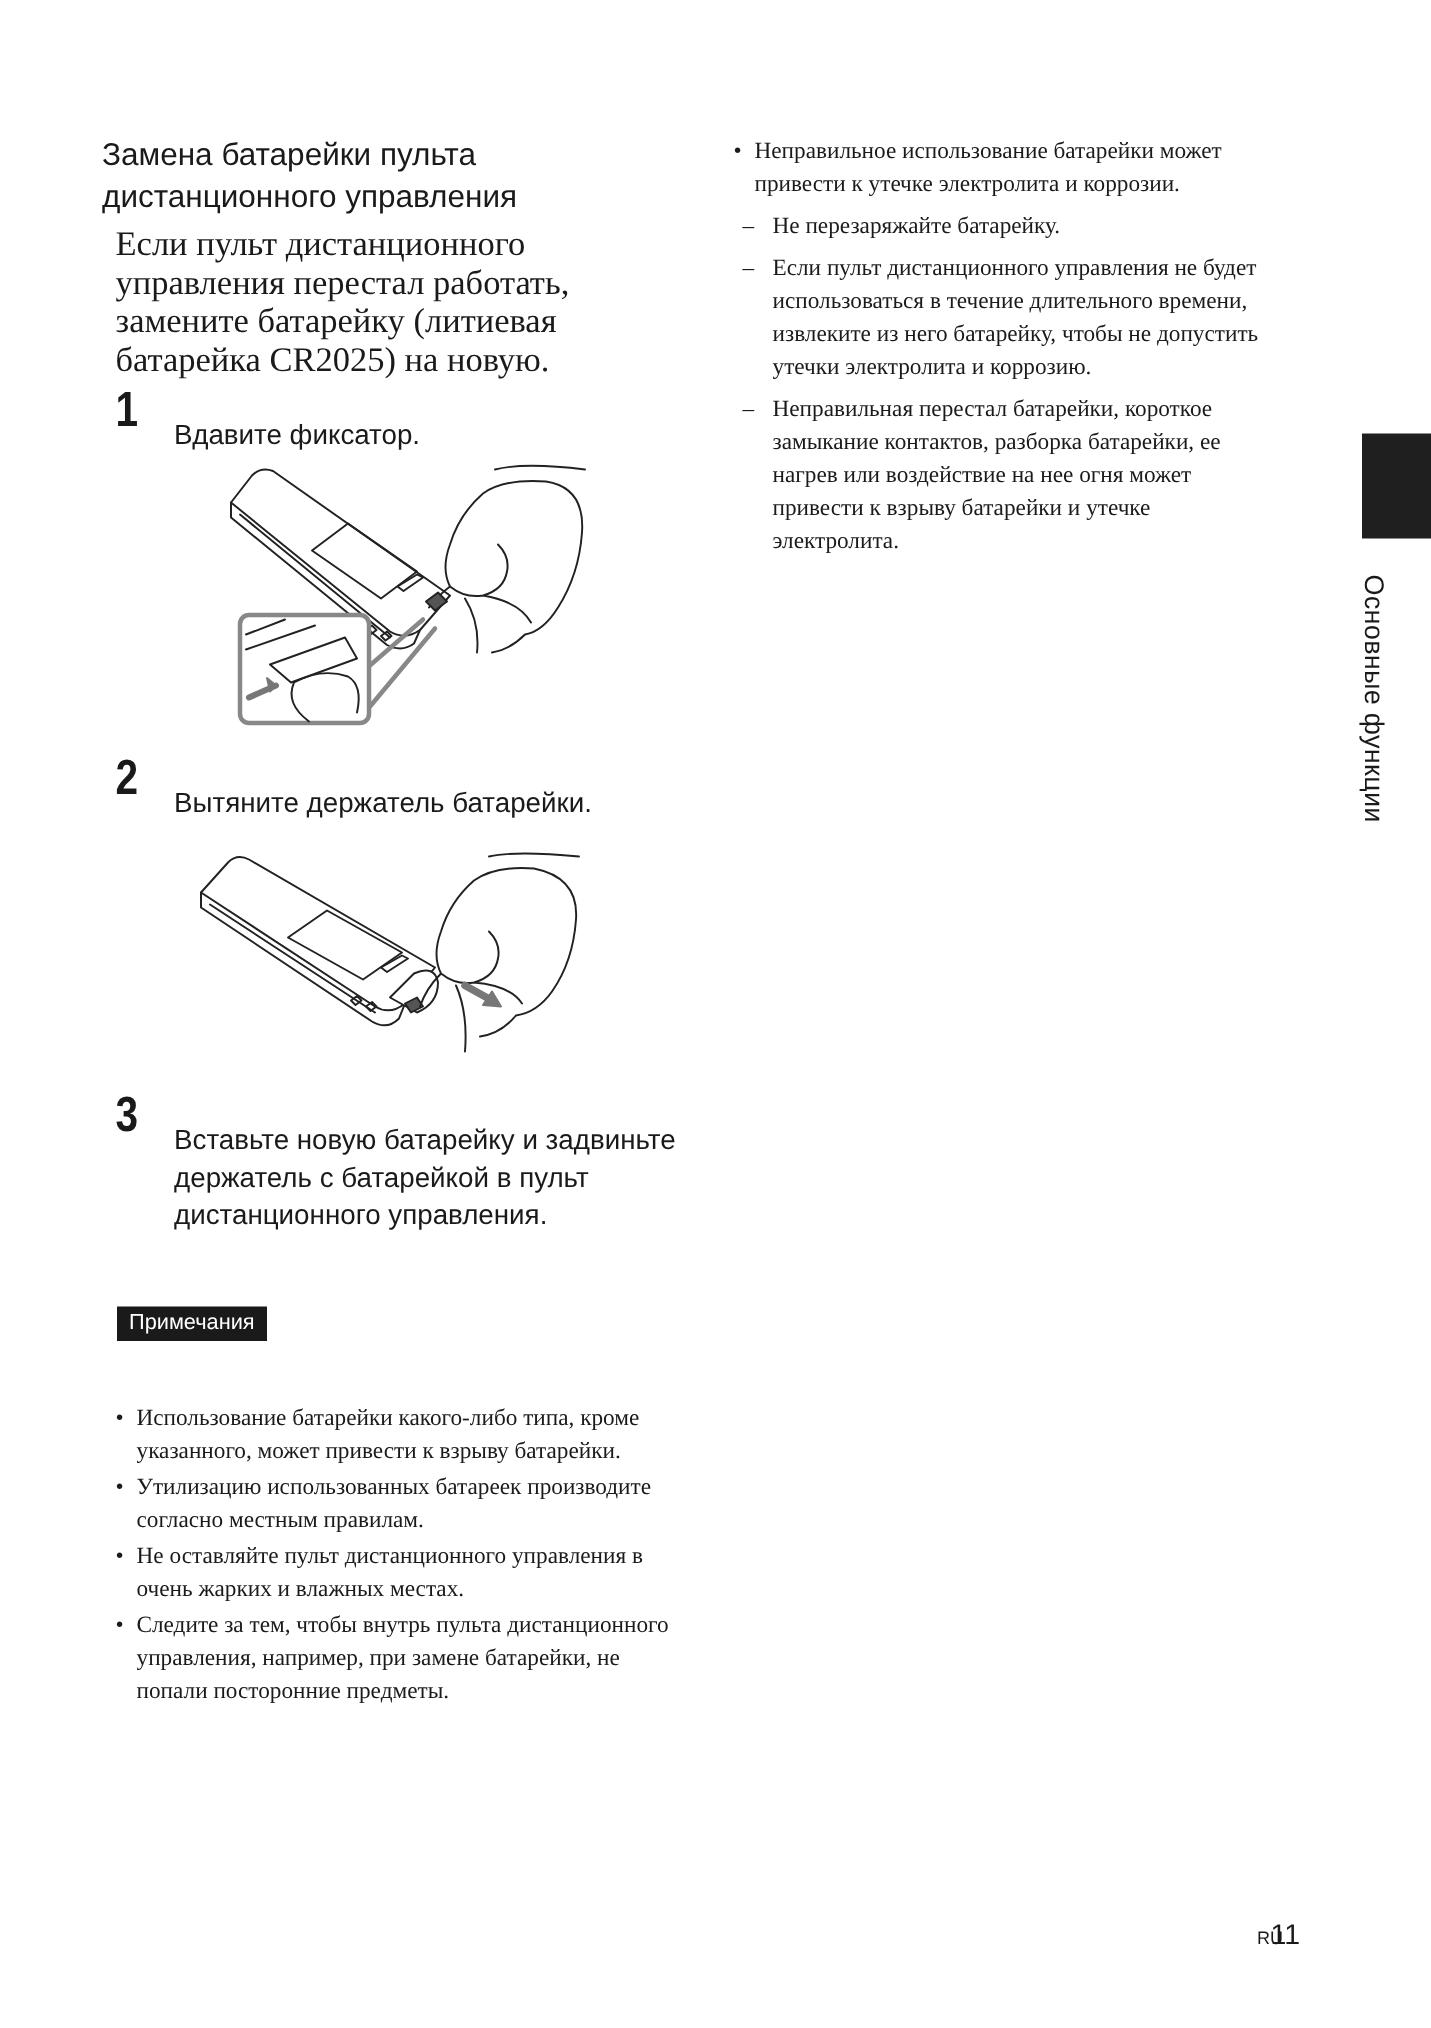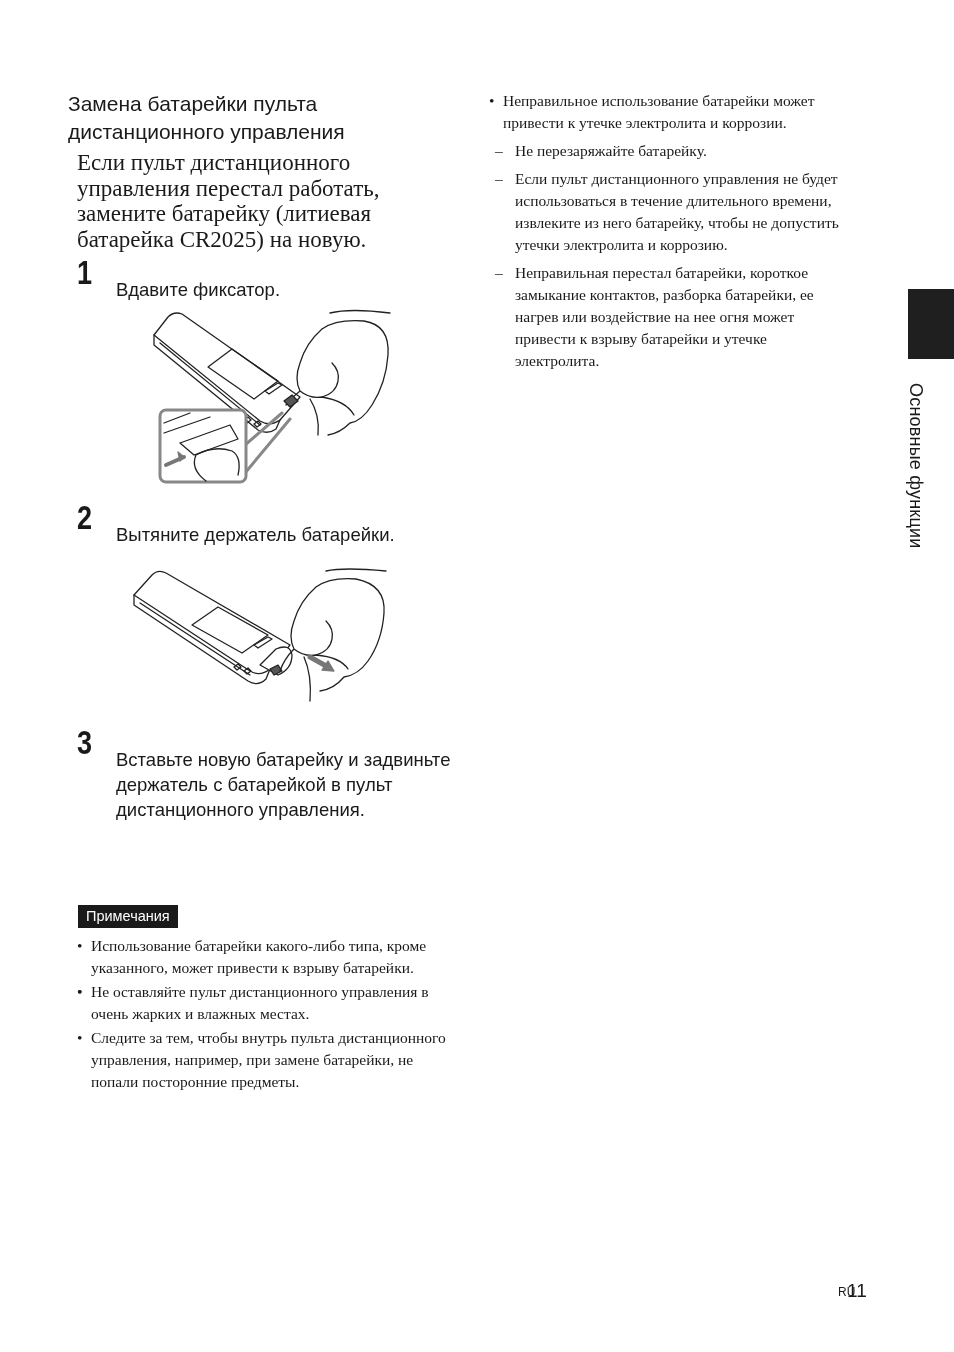--- a/index.html
+++ b/index.html
@@ -16,21 +16,21 @@
   .step-sub { font-size: 17.5px; line-height: 25px; }
 
   #step1 { top: 256px; }
   #step2 { top: 501px; }
   #step3 { top: 726px; }
 
   .illus { position: absolute; }
   #illus1 { left: 150px; top: 305px; width: 245px; height: 180px; }
   #illus2 { left: 130px; top: 565px; width: 262px; height: 150px; }
 
-  #notes-label { position: absolute; left: 78px; top: 905px; background: #1a1a1a; color: #fff; font-size: 14.5px; padding: 2px 8px 3px 8px; line-height: 18px; }
+  #notes-label { position: absolute; left: 78px; top: 871px; background: #1a1a1a; color: #fff; font-size: 14.5px; padding: 2px 8px 3px 8px; line-height: 18px; }
 
   .bullets { position: absolute; margin: 0; padding: 0; list-style: none; font-size: 15.5px; line-height: 22px; }
   .bullets li { position: relative; padding-left: 14px; margin-bottom: 2px; }
   .bullets li .dot { position: absolute; left: 0; top: 0; }
   #notes-list { left: 77px; top: 935px; width: 370px; }
 
   #right-list { left: 489px; top: 90px; width: 360px; }
   .dashes { list-style: none; margin: 6px 0 0 0; padding: 0; }
   .dashes li { position: relative; padding-left: 26px; margin-bottom: 6px; }
   .dashes li .dash { position: absolute; left: 6px; top: 0; }
@@ -112,21 +112,21 @@
   <div class="step-num sans">3</div>
   <div class="step-text">
     <div class="sans">Вставьте новую батарейку и задвиньте держатель с батарейкой в пульт дистанционного управления.</div>
   </div>
 </div>
 
 <div id="notes-label" class="sans">Примечания</div>
 
 <ul id="notes-list" class="bullets serif">
   <li><span class="dot">•</span><span>Использование батарейки какого-либо типа, кроме указанного, может привести к взрыву батарейки.</span></li>
-  <li><span class="dot">•</span></li>
+  <li><span class="dot">•</span><span>Утилизацию использованных батареек производите согласно местным правилам.</span></li>
   <li><span class="dot">•</span><span>Не оставляйте пульт дистанционного управления в очень жарких и влажных местах.</span></li>
   <li><span class="dot">•</span><span>Следите за тем, чтобы внутрь пульта дистанционного управления, например, при замене батарейки, не попали посторонние предметы.</span></li>
 </ul>
 
 <ul id="right-list" class="bullets serif">
   <li>
     <span class="dot">•</span>
     <span>Неправильное использование батарейки может привести к утечке электролита и коррозии.</span>
     <ul class="dashes" style="margin-left:-14px;">
       <li><span class="dash">–</span><span>Не перезаряжайте батарейку.</span></li>

